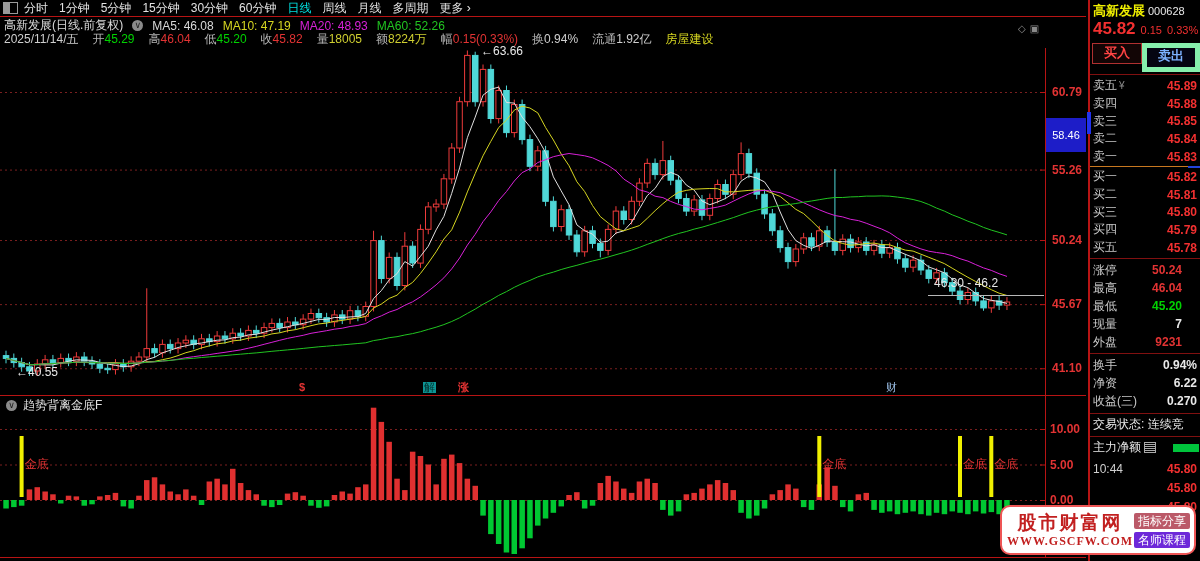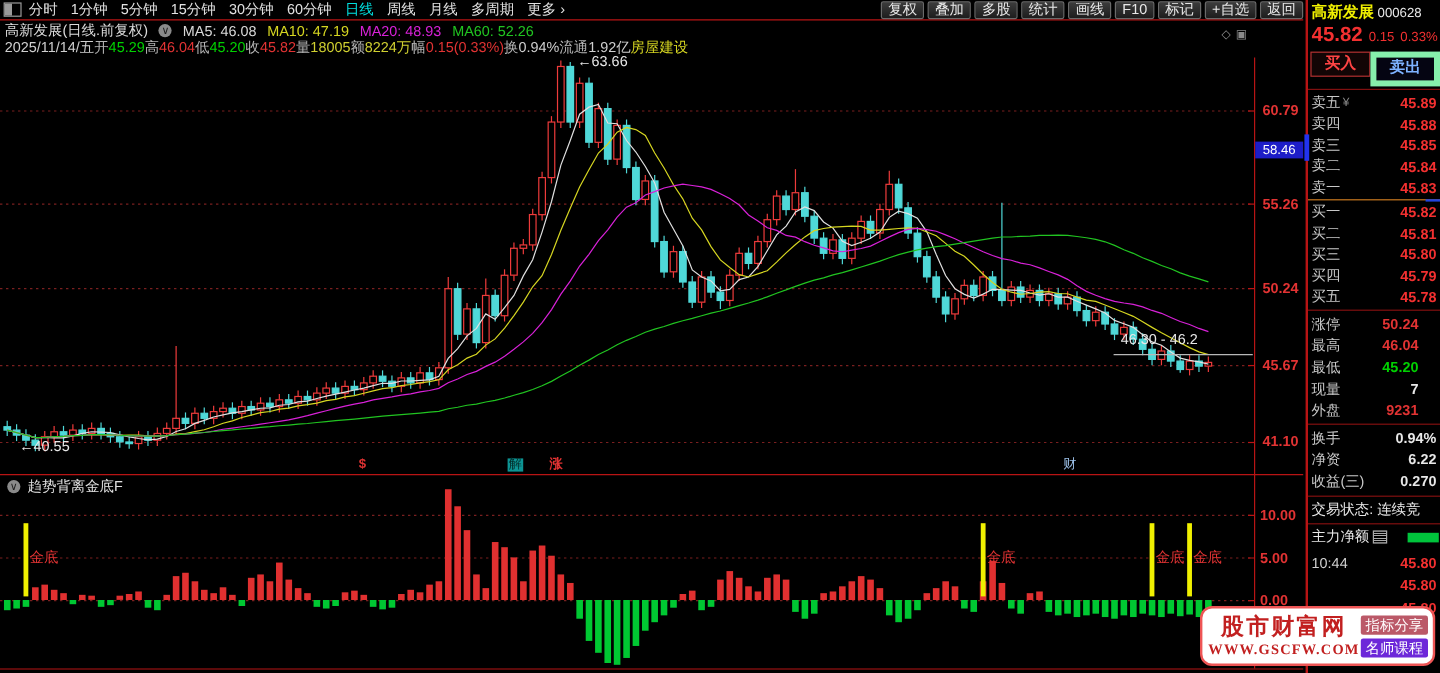--- a/index.html
+++ b/index.html
@@ -11,31 +11,31 @@
   #win-icon{width:13px;height:10px;border:1px solid #9a9a9a;margin:0 6px 0 3px;
             background:linear-gradient(90deg,#9a9a9a 45%,transparent 45%);}
   #menu-left{display:flex;flex:1;}
   .tf{color:#e2e2e2;font-size:12px;line-height:15px;margin-right:11px;white-space:nowrap;cursor:default;}
   .tf.active{color:#00e0e0;}
   #menu-right{display:flex;align-items:center;}
   .tbtn{font-size:12px;line-height:13px;padding:0 5px;margin-left:3px;color:#e8e8e8;
         background:linear-gradient(#3c3c3c,#1d1d1d);border:1px solid #6a6a6a;border-radius:2px;white-space:nowrap;}
   
   #infobar1{left:4px;top:19px;height:13px;display:flex;gap:9px;z-index:10;font-size:12px;align-items:center;}
-  #infobar2{left:4px;top:33px;height:13px;display:flex;gap:0;z-index:10;font-size:12px;align-items:center;}
+  #infobar2{left:4px;top:33px;height:13px;display:flex;gap:14px;z-index:10;font-size:12px;align-items:center;}
   #infobar1 .title{color:#dcdcdc;white-space:nowrap;}
   .circ{width:11px;height:11px;border-radius:50%;background:#8a8a8a;color:#1c1c1c;font-size:9px;
         line-height:10px;text-align:center;display:inline-block;}
   .qi{white-space:nowrap;}
   .qi .lbl{color:#b4b4b4;}
   
   #chart-layer{left:0;top:0;width:1088px;height:561px;z-index:5;pointer-events:none;}
   .axlabel{position:absolute;color:#e23333;font-size:12px;font-weight:700;white-space:nowrap;}
   .axtag{position:absolute;left:1046px;width:40px;color:#fff;font-size:11px;text-align:center;
-         padding:1px 0;z-index:6;}
+         padding:11px 0;z-index:6;}
   .anno{position:absolute;color:#e8e8e8;font-size:12px;white-space:nowrap;z-index:7;}
   .evm{position:absolute;top:382px;font-size:11px;line-height:11px;z-index:7;}
   .evm.red{color:#e23333;font-weight:700;}
   .evm.teal{background:#0d9494;color:#04312e;padding:0 1px;}
   .evm.blue{color:#9cc0e8;}
   .gold{position:absolute;top:456px;color:#e23333;font-size:12px;z-index:7;white-space:nowrap;}
   #ind-header{position:absolute;left:6px;top:397px;display:flex;gap:6px;align-items:center;z-index:7;}
   #ind-header .name{color:#e0e0e0;font-size:12px;}
   #corner-icons{position:absolute;left:1018px;top:23px;color:#8a8a8a;font-size:10px;letter-spacing:4px;z-index:7;}
   
@@ -664,31 +664,20 @@
         <div class="tf">5分钟</div>
         <div class="tf">15分钟</div>
         <div class="tf">30分钟</div>
         <div class="tf">60分钟</div>
         <div class="tf active">日线</div>
         <div class="tf">周线</div>
         <div class="tf">月线</div>
         <div class="tf">多周期</div>
         <div class="tf">更多 ›</div>
       </div>
-    <div id="menu-right">
-        <div class="tbtn">复权</div>
-        <div class="tbtn">叠加</div>
-        <div class="tbtn">多股</div>
-        <div class="tbtn">统计</div>
-        <div class="tbtn">画线</div>
-        <div class="tbtn">F10</div>
-        <div class="tbtn">标记</div>
-        <div class="tbtn">+自选</div>
-        <div class="tbtn">返回</div>
-      </div>
   </div>
 
   <div id="infobar1" class="abs">
     <span class="title">高新发展(日线.前复权)</span>
     <span class="circ">∨</span>
     <span id="ma-items" style="display:flex;gap:9px;">
         <span style="color: rgb(216, 216, 216);">MA5: 46.08</span>
         <span style="color: rgb(214, 214, 33);">MA10: 47.19</span>
         <span style="color: rgb(216, 33, 216);">MA20: 48.93</span>
         <span style="color: rgb(33, 196, 33);">MA60: 52.26</span>

